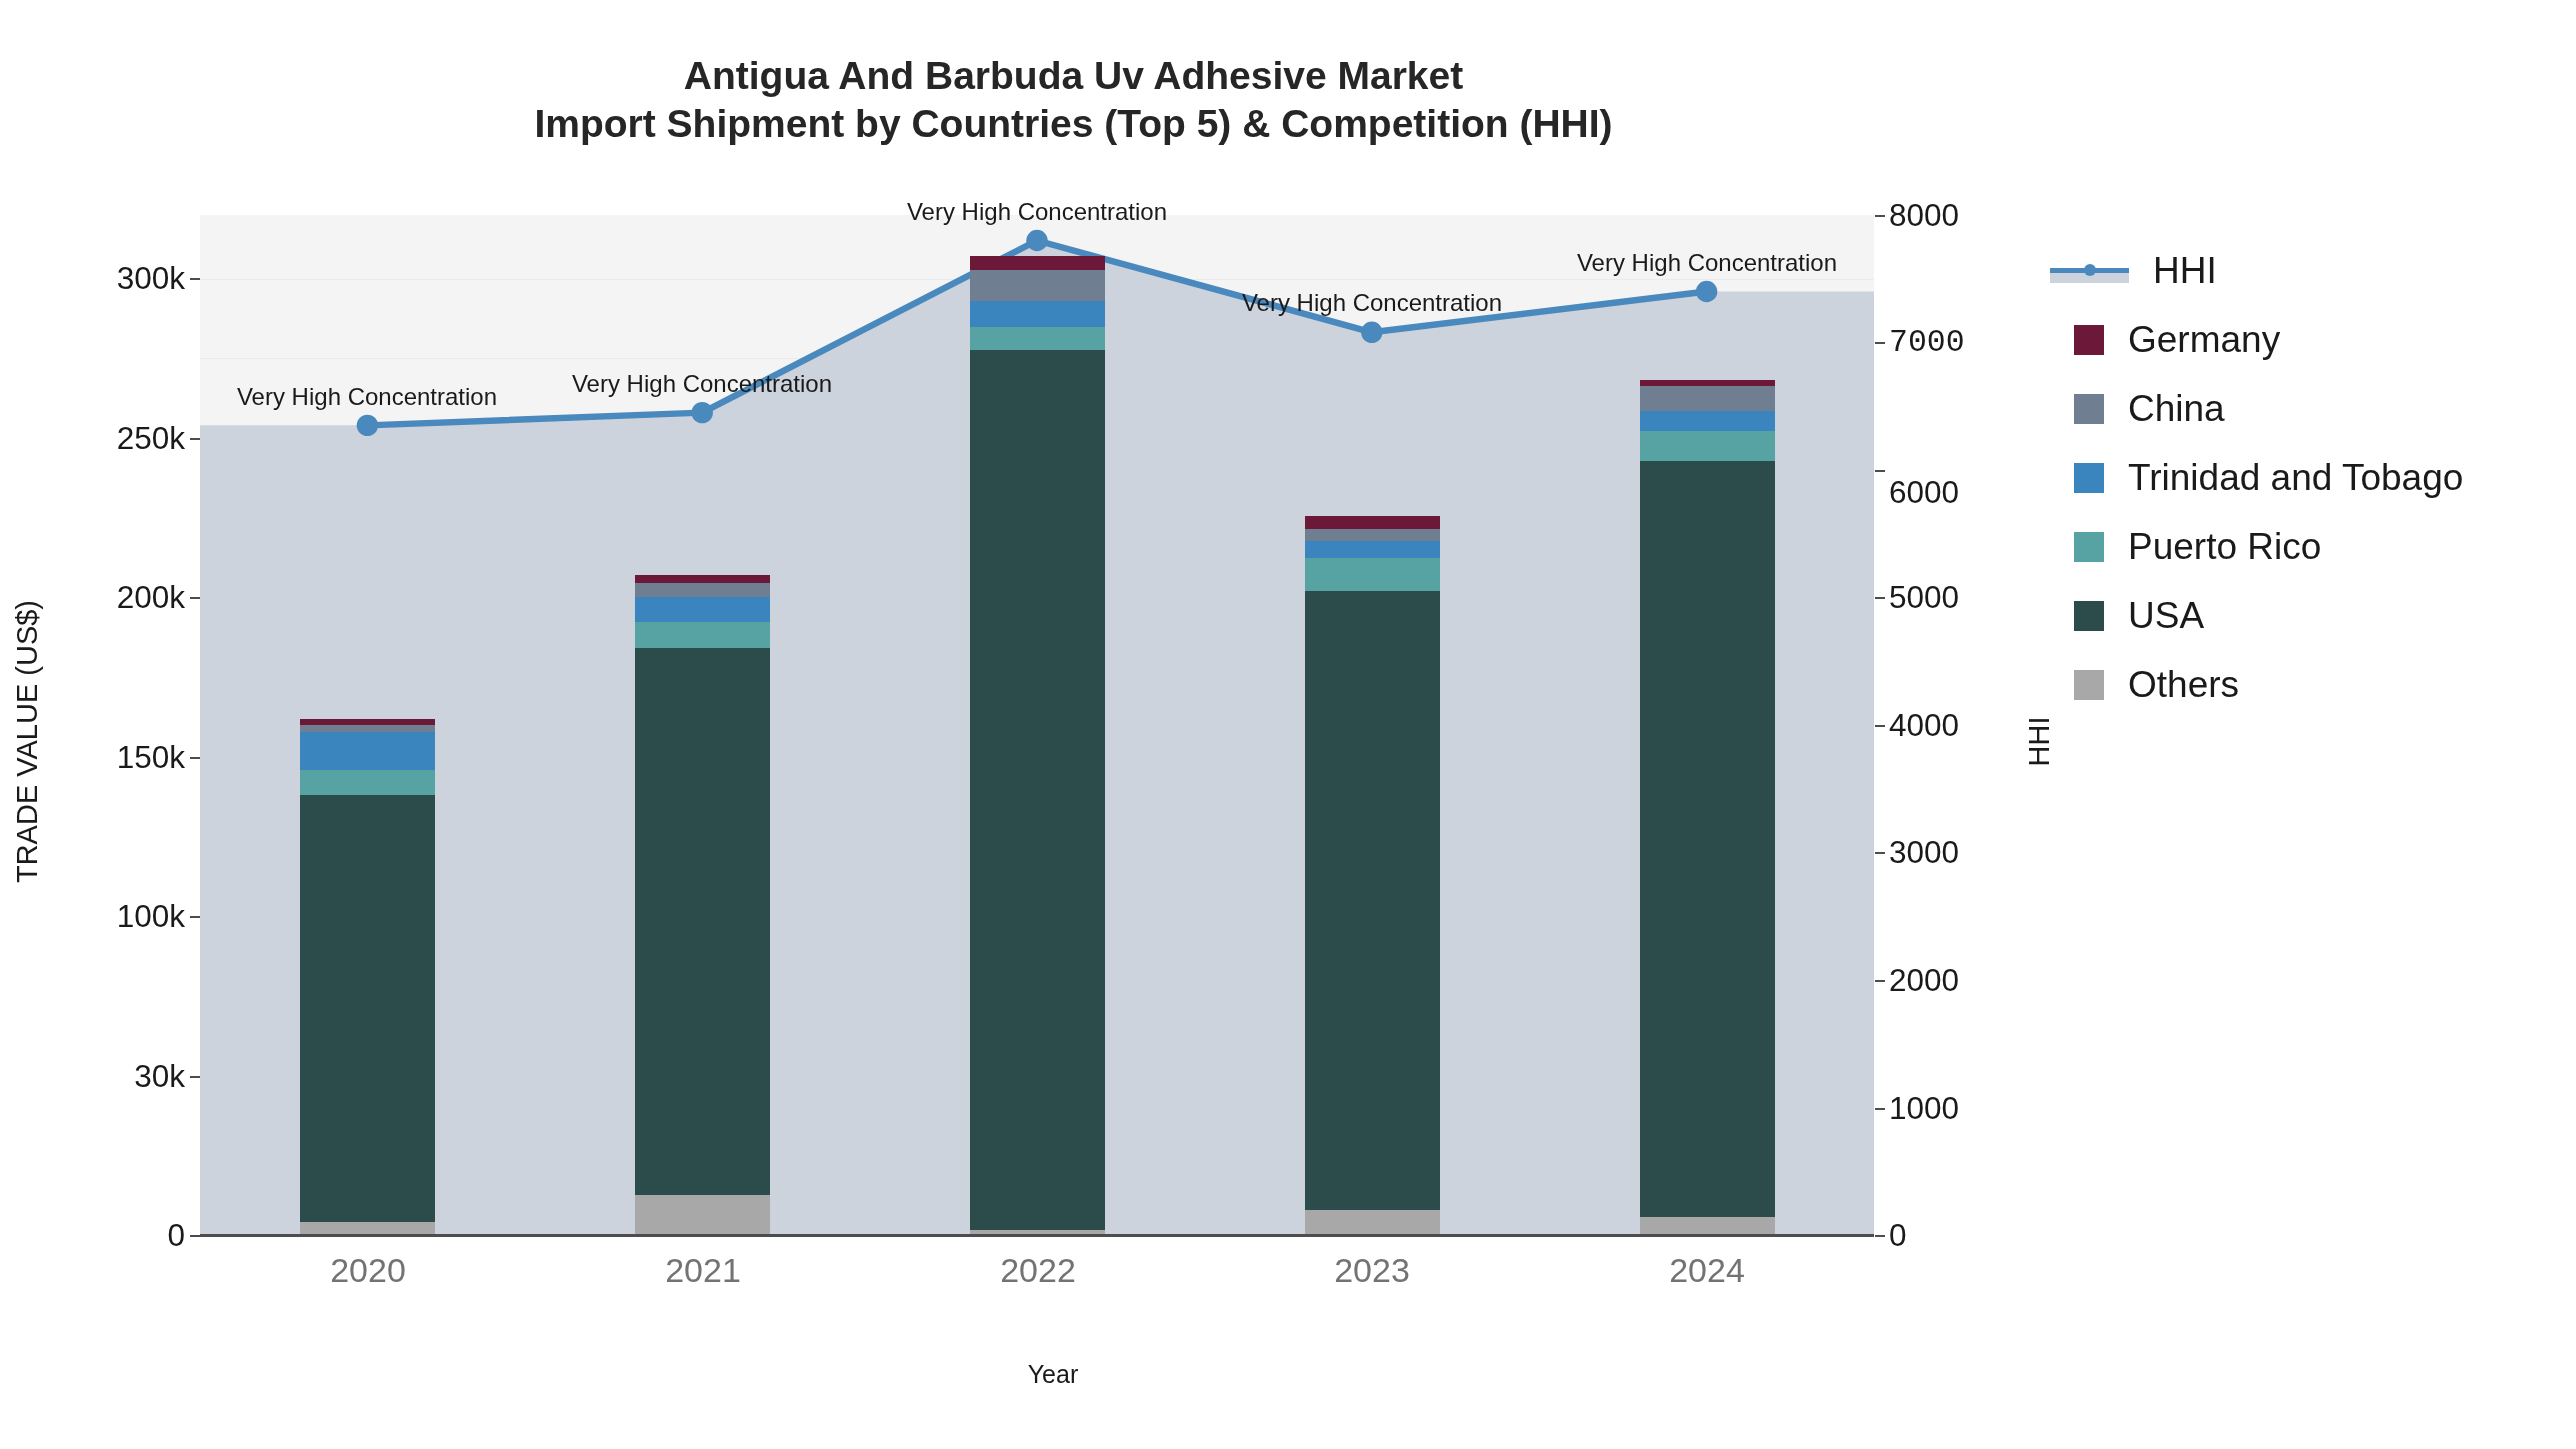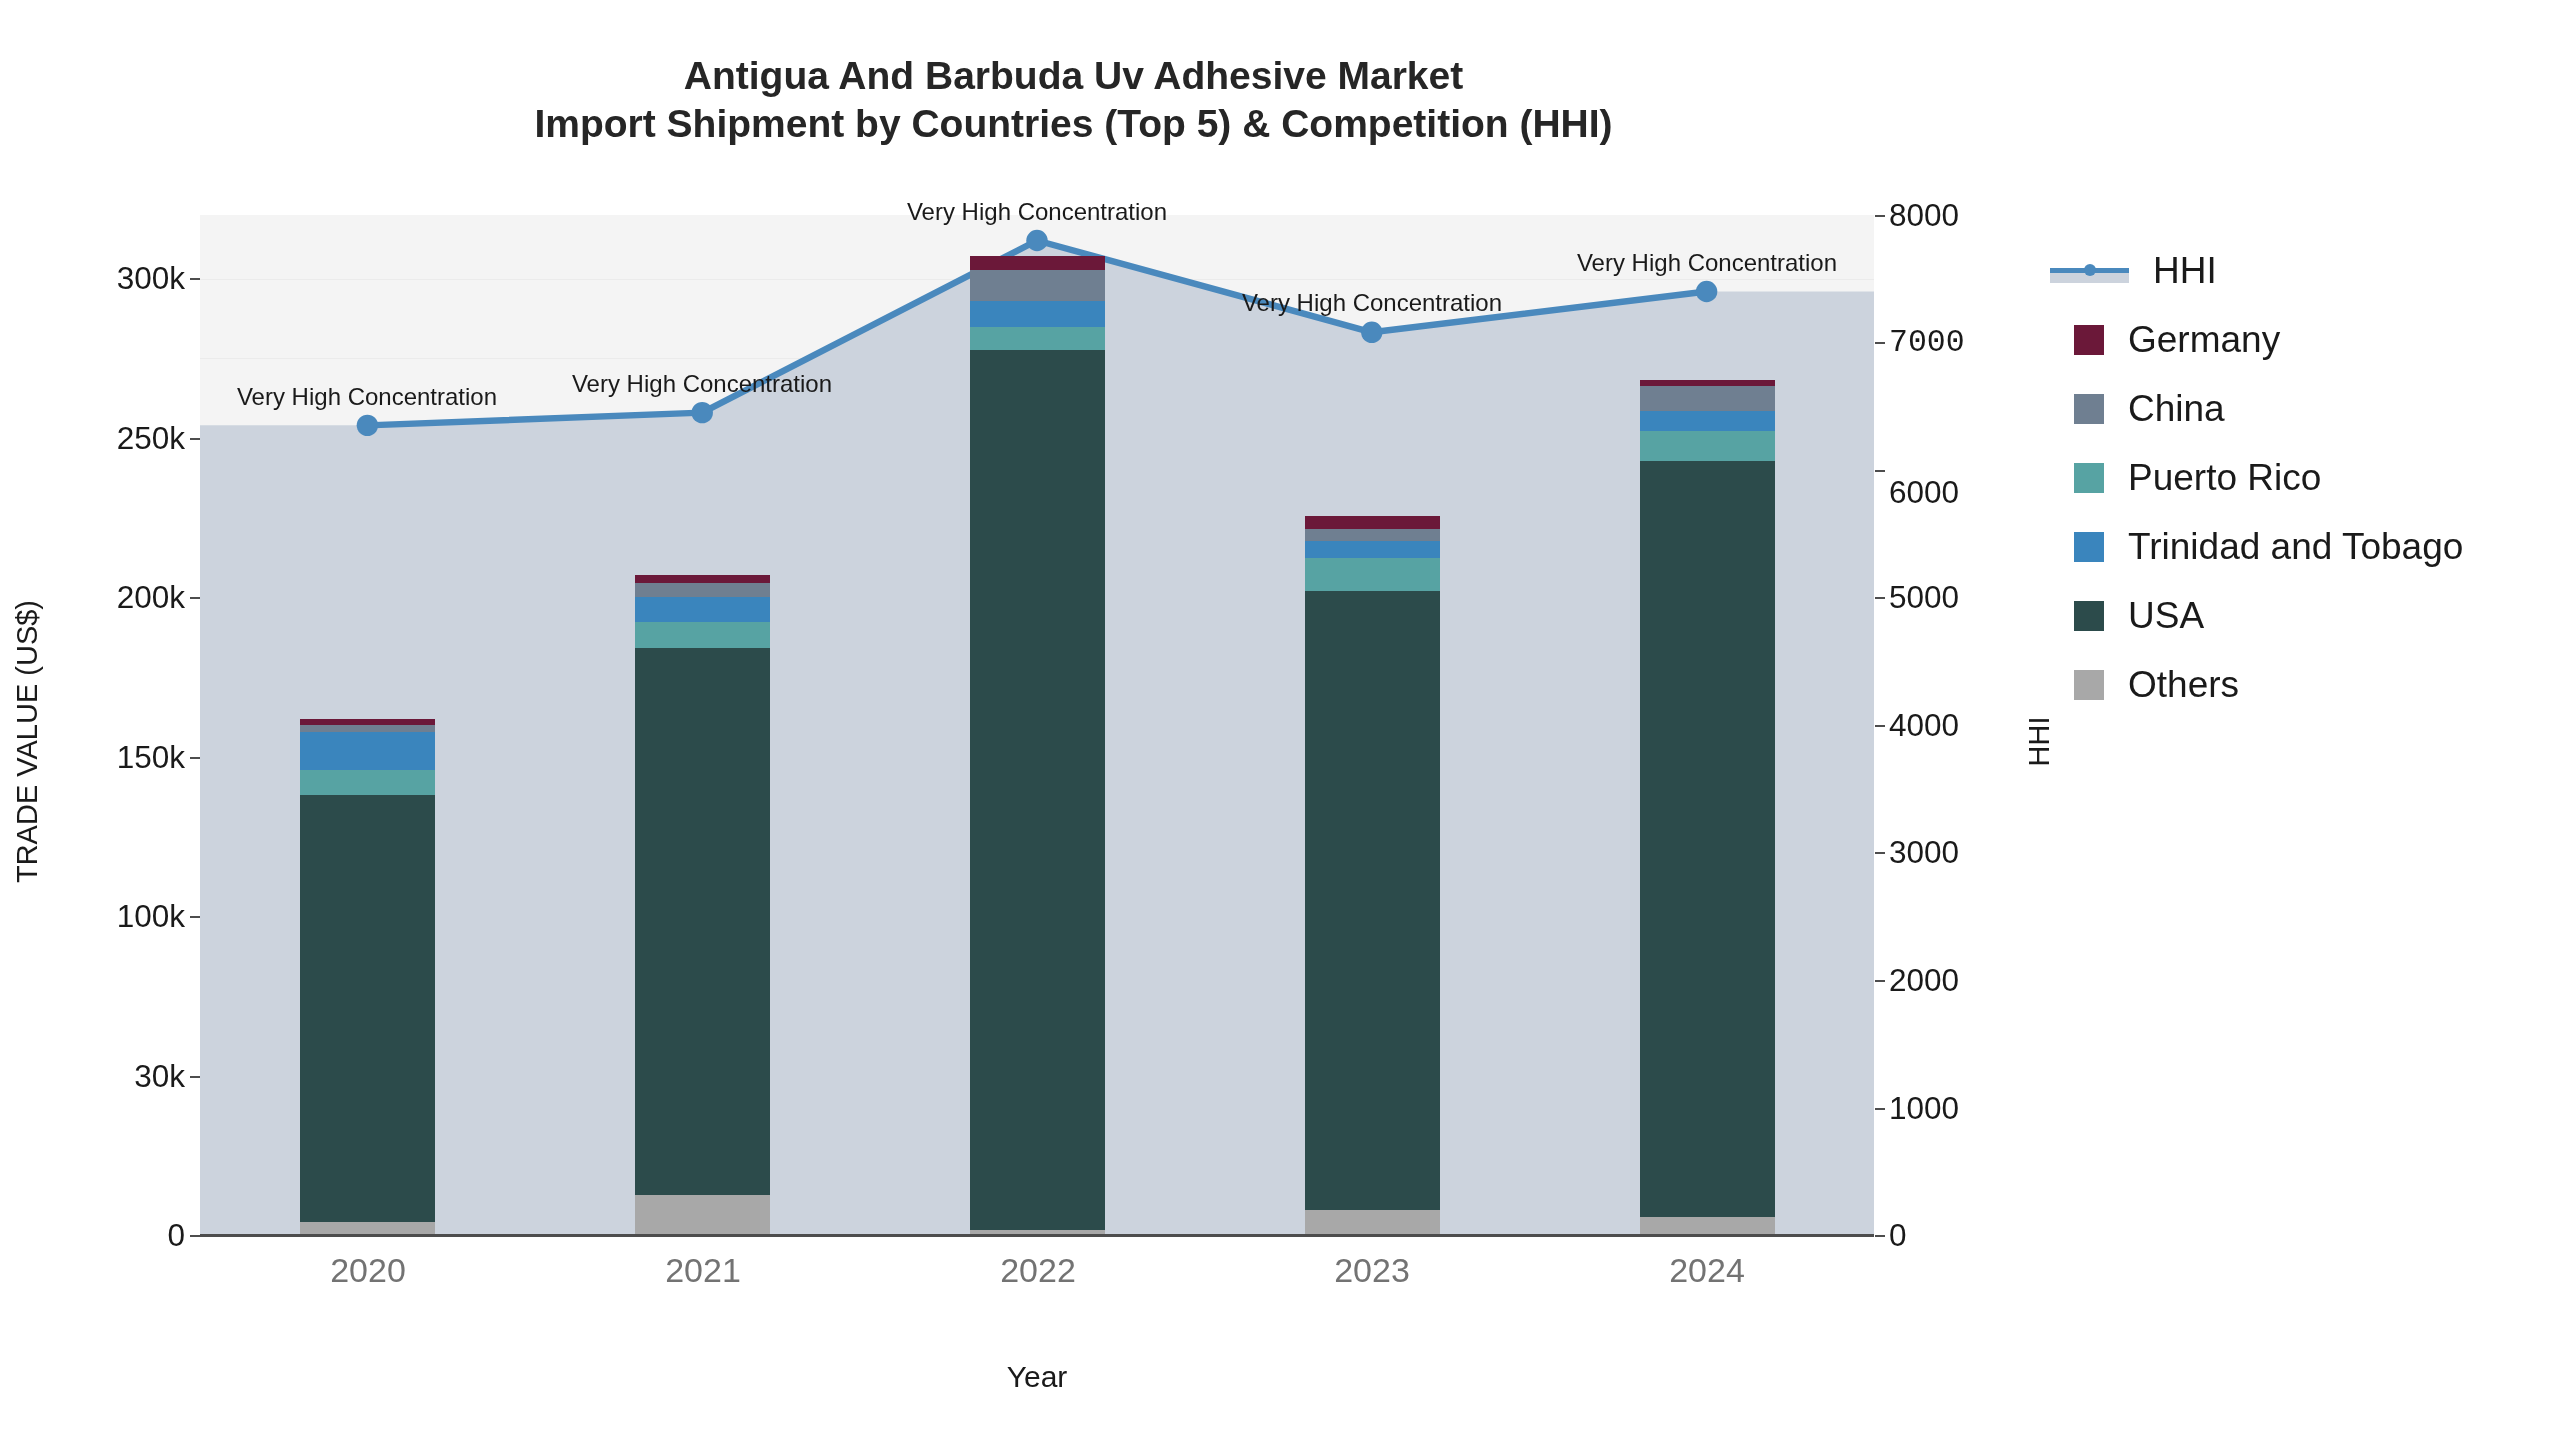--- a/index.html
+++ b/index.html
@@ -52,22 +52,22 @@
 
   #ylabel-left{
     position:absolute;left:-187px;top:725px;width:429px;text-align:center;
     color:#1a1a1a;font-size:29px;transform:rotate(-90deg);white-space:nowrap;
   }
   #ylabel-right{
     position:absolute;left:1825px;top:725px;width:429px;text-align:center;
     color:#1a1a1a;font-size:29px;transform:rotate(-90deg);white-space:nowrap;
   }
   #xlabel{
-    position:absolute;left:200px;top:1360px;width:1674px;text-align:center;
-    color:#1a1a1a;font-size:30px;
+    position:absolute;left:216px;top:1360px;width:1674px;text-align:center;
+    color:#1a1a1a;font-size:25px;
   }
 
   
   #legend{position:absolute;left:2050px;top:236px;}
   .legend-row{display:flex;align-items:center;height:69px;}
   .legend-swatch{width:30px;height:30px;margin-right:24px;flex:none;}
   .legend-line{position:relative;width:79px;height:30px;margin-right:24px;flex:none;}
   .legend-line .ln-fill{position:absolute;left:0;right:0;bottom:2.9px;height:12px;background:#ccd3dd;}
   .legend-line .ln-stroke{position:absolute;left:0;right:0;top:12px;height:5px;background:#4a89bd;}
   .legend-line .ln-dot{position:absolute;left:34px;top:8.6px;width:12px;height:12px;border-radius:50%;background:#4a89bd;}
@@ -220,28 +220,28 @@
       </div>
       <div class="legend-row">
         <div class="legend-swatch" style="background: rgb(107, 24, 57); margin-left: 24px;"></div>
         <div class="legend-text">Germany</div>
       </div>
       <div class="legend-row">
         <div class="legend-swatch" style="background: rgb(111, 127, 145); margin-left: 24px;"></div>
         <div class="legend-text">China</div>
       </div>
       <div class="legend-row">
+        <div class="legend-swatch" style="background: rgb(58, 133, 189); margin-left: 24px;"></div>
+        <div class="legend-text">Trinidad and Tobago</div>
+      </div>
+      <div class="legend-row">
         <div class="legend-swatch" style="background: rgb(87, 163, 163); margin-left: 24px;"></div>
         <div class="legend-text">Puerto Rico</div>
       </div>
       <div class="legend-row">
-        <div class="legend-swatch" style="background: rgb(58, 133, 189); margin-left: 24px;"></div>
-        <div class="legend-text">Trinidad and Tobago</div>
-      </div>
-      <div class="legend-row">
         <div class="legend-swatch" style="background: rgb(44, 75, 75); margin-left: 24px;"></div>
         <div class="legend-text">USA</div>
       </div>
       <div class="legend-row">
         <div class="legend-swatch" style="background: rgb(168, 168, 168); margin-left: 24px;"></div>
         <div class="legend-text">Others</div>
       </div>
     </div>
 
 </div>

